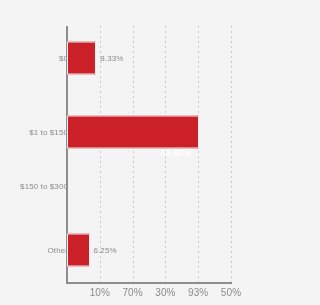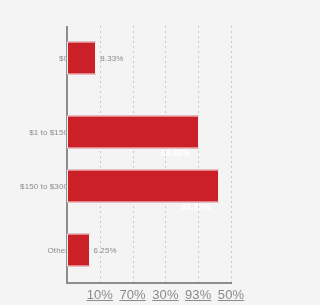--- a/index.html
+++ b/index.html
@@ -110,26 +110,25 @@
     font-size: 8px;
     color: #8b8b8b;
     white-space: nowrap;
     letter-spacing: 0.1px;
   }
 
   
   .xtick {
     position: absolute;
     top: 287px;
-    font-size: 13px;
+    font-size: 10px;
     color: #8b8b8b;
     transform: translateX(-50%);
     white-space: nowrap;
     letter-spacing: 0.1px;
-    text-decoration: underline;
   }
 </style>
 </head>
 <body>
 
 <div id="chart-root">
 
   <div class="gridline" style="left:99.8px;"></div>
   <div class="gridline" style="left:132.6px;"></div>
   <div class="gridline" style="left:165.4px;"></div>
@@ -149,23 +148,20 @@
 
   <div class="bar-row" data-row="1">
     <div class="cat-label">$1 to $150</div>
     <div class="bar" style="width: 129.8px;">
       <div class="bar-value-inside">39.58%</div>
     </div>
   </div>
 
   <div class="bar-row" data-row="2">
     <div class="cat-label">$150 to $300</div>
-    <div class="bar" style="width: 150.3px;">
-      <div class="bar-value-inside">45.83%</div>
-    </div>
   </div>
 
   <div class="bar-row" data-row="3">
     <div class="cat-label">Other</div>
     <div class="bar" style="width: 20.5px;">
       
     </div>
     <div class="bar-value-outside" style="left: 93.5px;">6.25%</div>
   </div>
 

